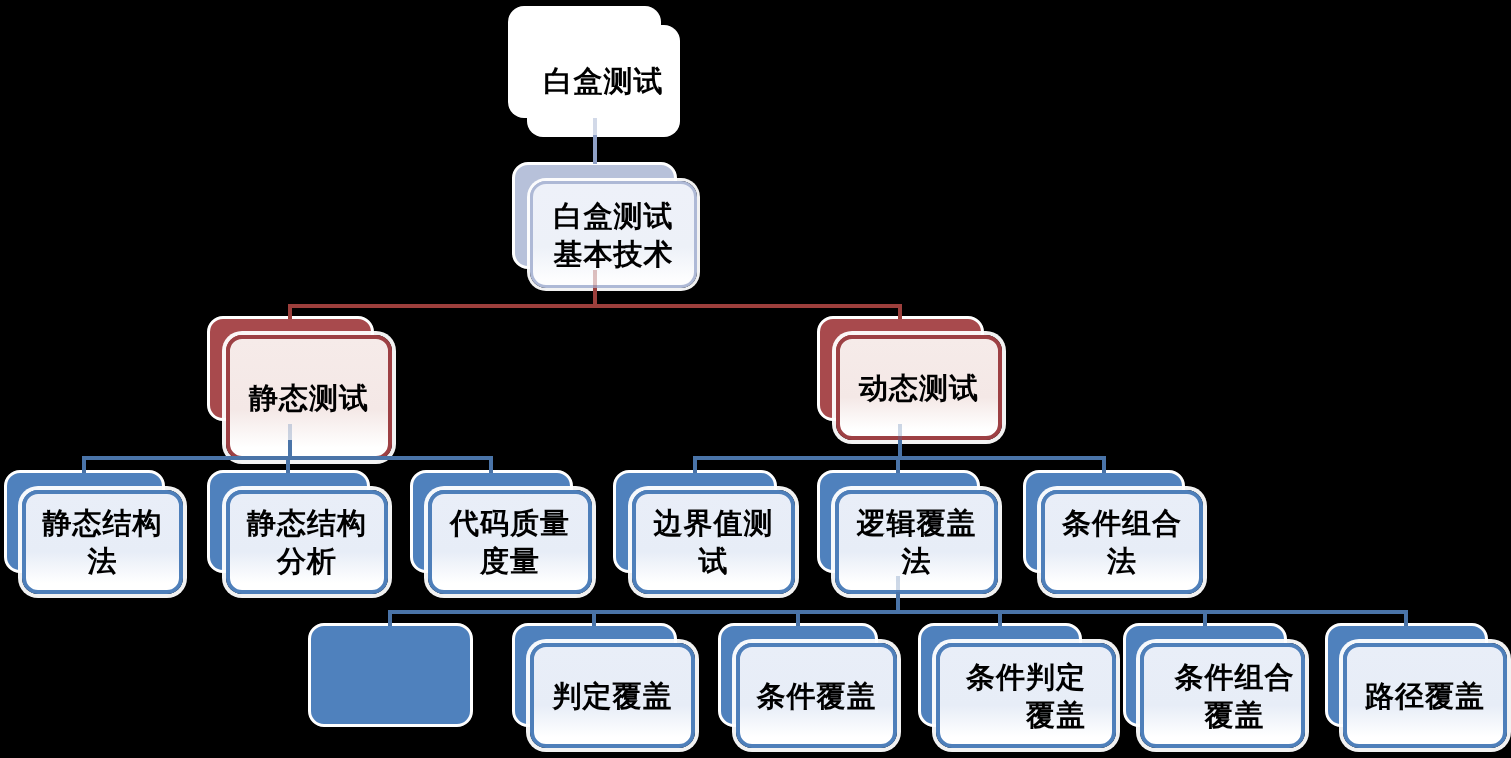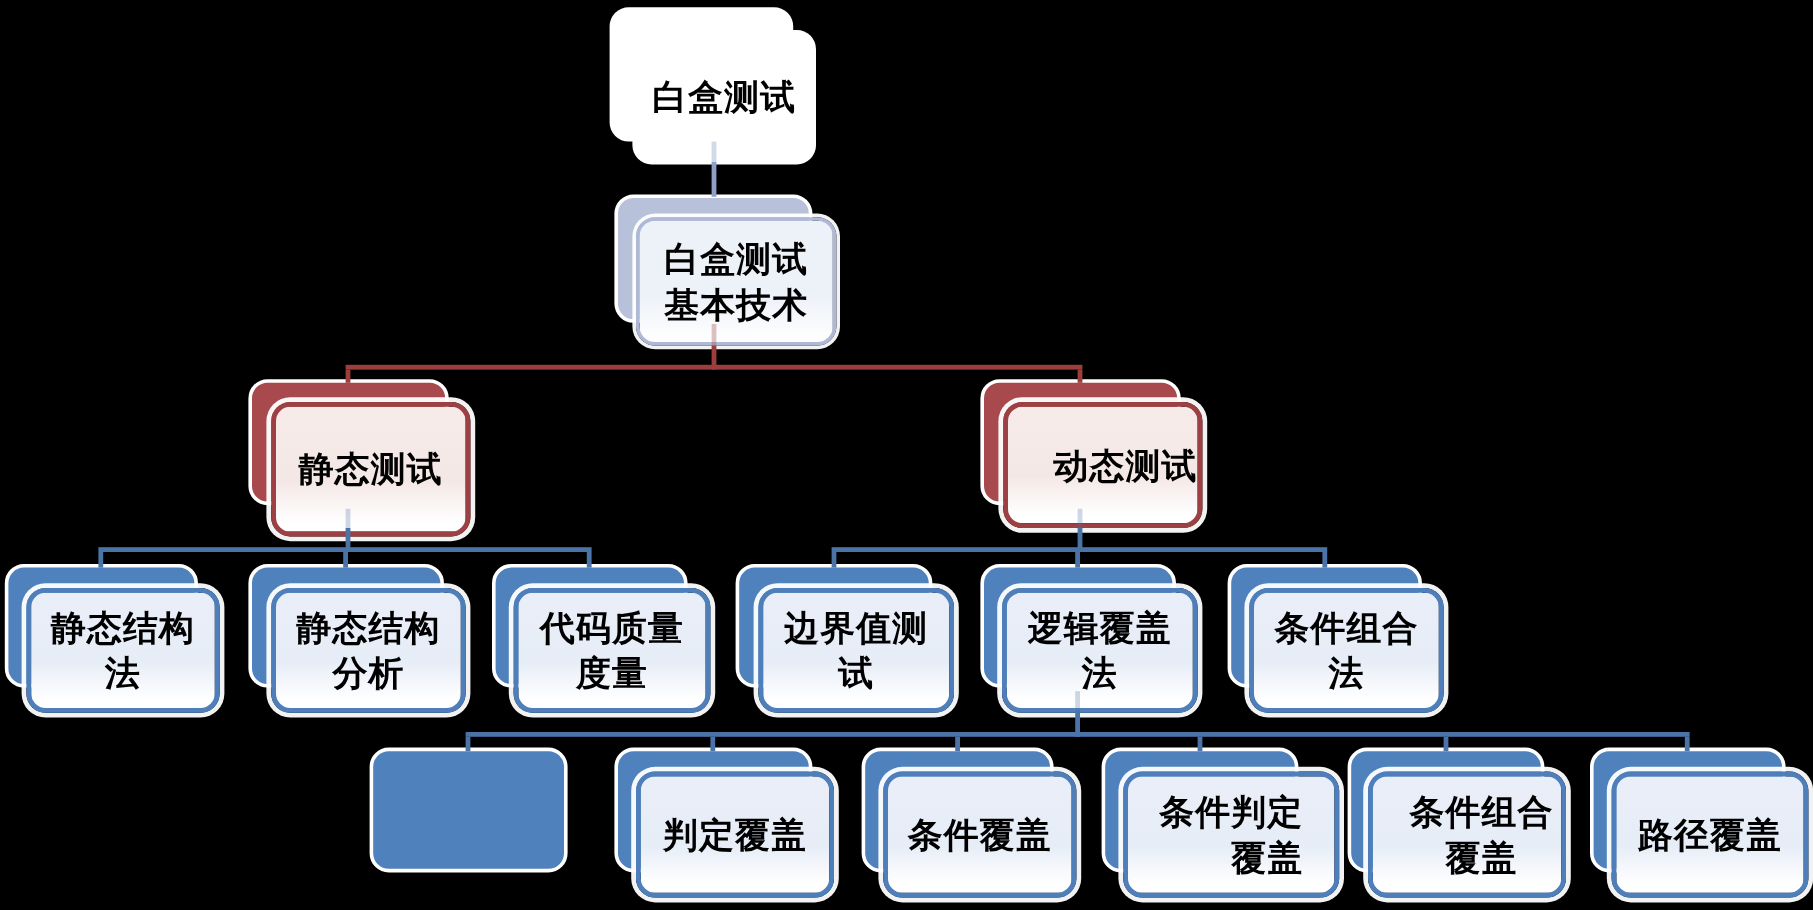--- a/index.html
+++ b/index.html
@@ -101,26 +101,26 @@
     <span>白盒测试</span>
   </div>
 
   <div class="shadow gray bordered" style="left:512px;top:162px;width:165px;height:107px;"></div>
   <div class="card l2" style="left:530px;top:181px;width:167px;height:107px;">
     <span>白盒测试
 基本技术</span>
   </div>
 
   <div class="shadow red bordered" style="left:207px;top:316px;width:167px;height:105px;"></div>
-  <div class="card redc" style="left:226px;top:335px;width:166px;height:112px;">
+  <div class="card redc" style="left:226px;top:335px;width:166px;height:125px;">
     <span>静态测试</span>
   </div>
 
   <div class="shadow red bordered" style="left:817px;top:316px;width:167px;height:105px;"></div>
-  <div class="card redc" style="left:836px;top:335px;width:166px;height:105px;justify-content:flex-end;">
+  <div class="card redc" style="left:836px;top:335px;width:166px;height:105px;">
     <span>动态测试</span>
   </div>
 
   <div class="shadow blue bordered" style="left:4px;top:470px;width:161px;height:103px;"></div>
   <div class="card bluec" style="left:22px;top:490px;width:161px;height:104px;">
     <span>静态结构
 法</span>
   </div>
 
   <div class="shadow blue bordered" style="left:207px;top:470px;width:163px;height:103px;"></div>

